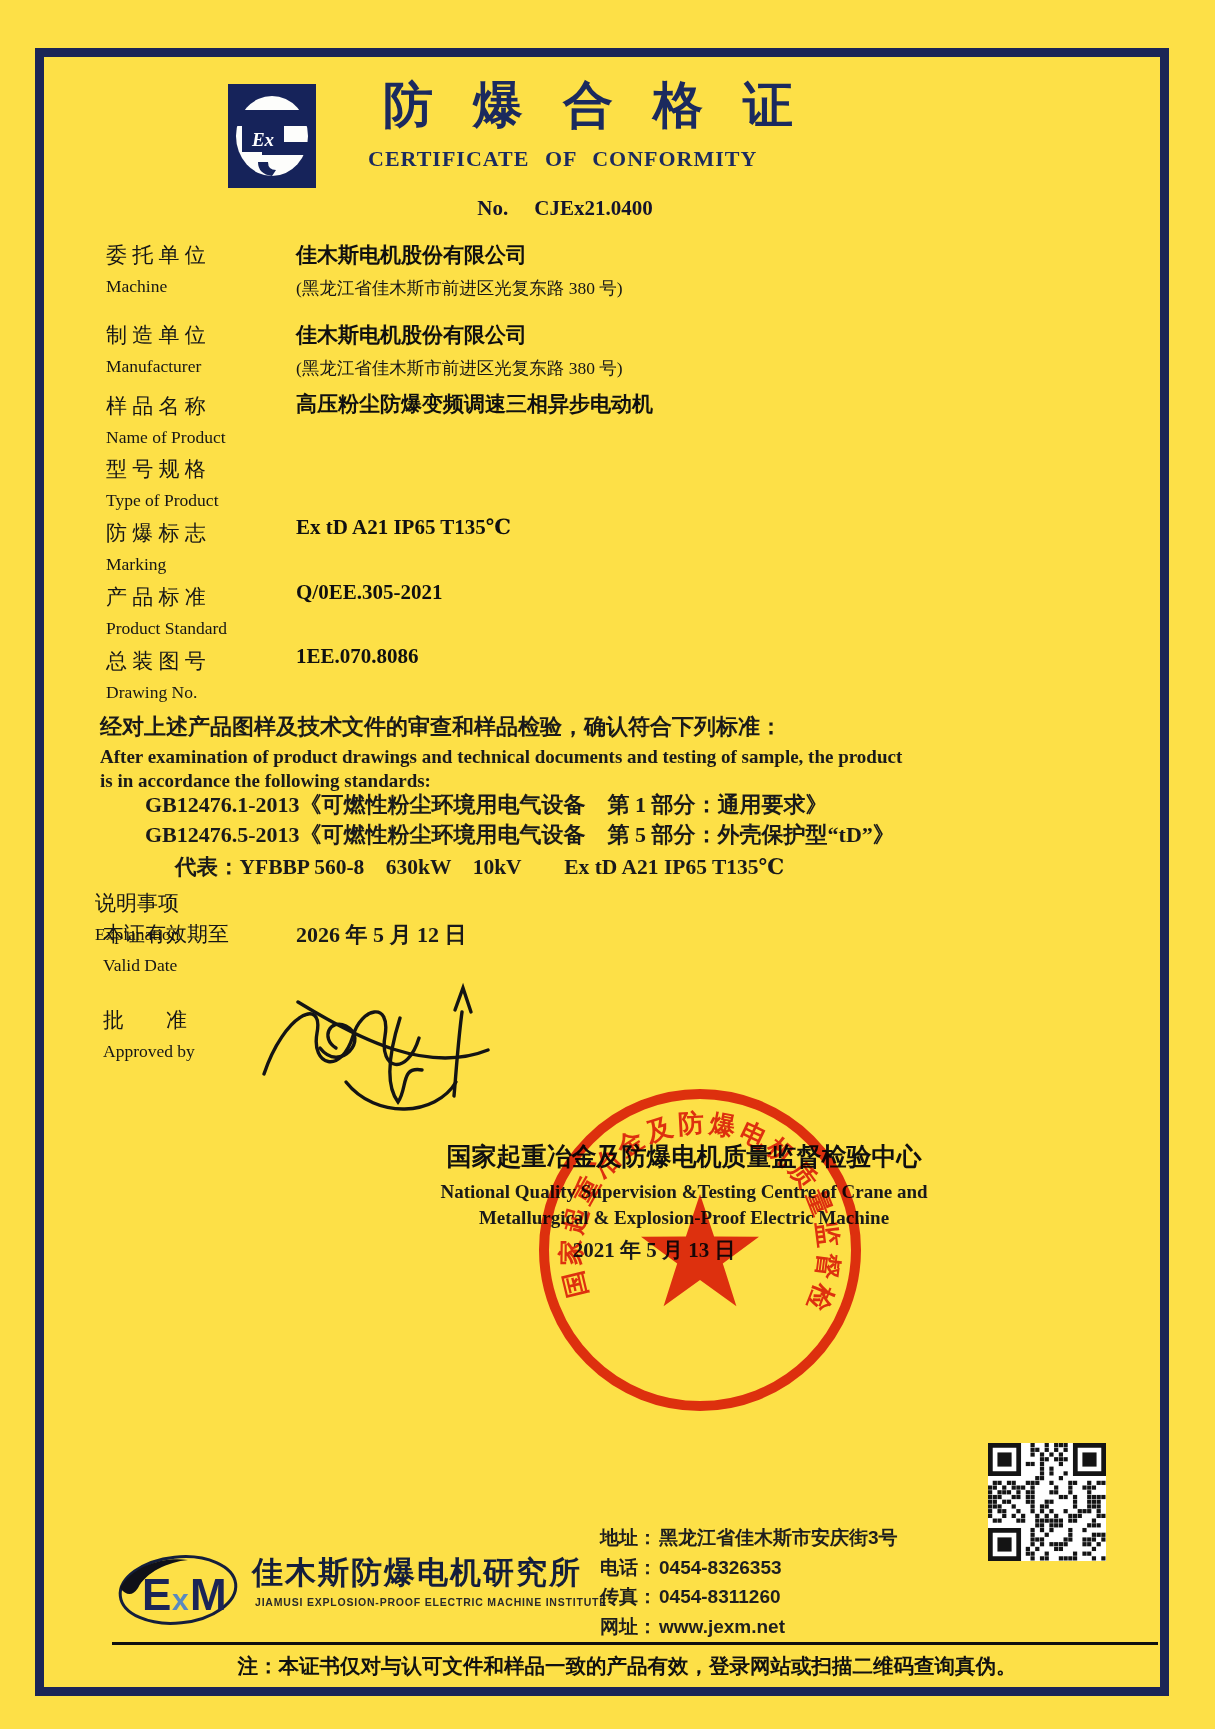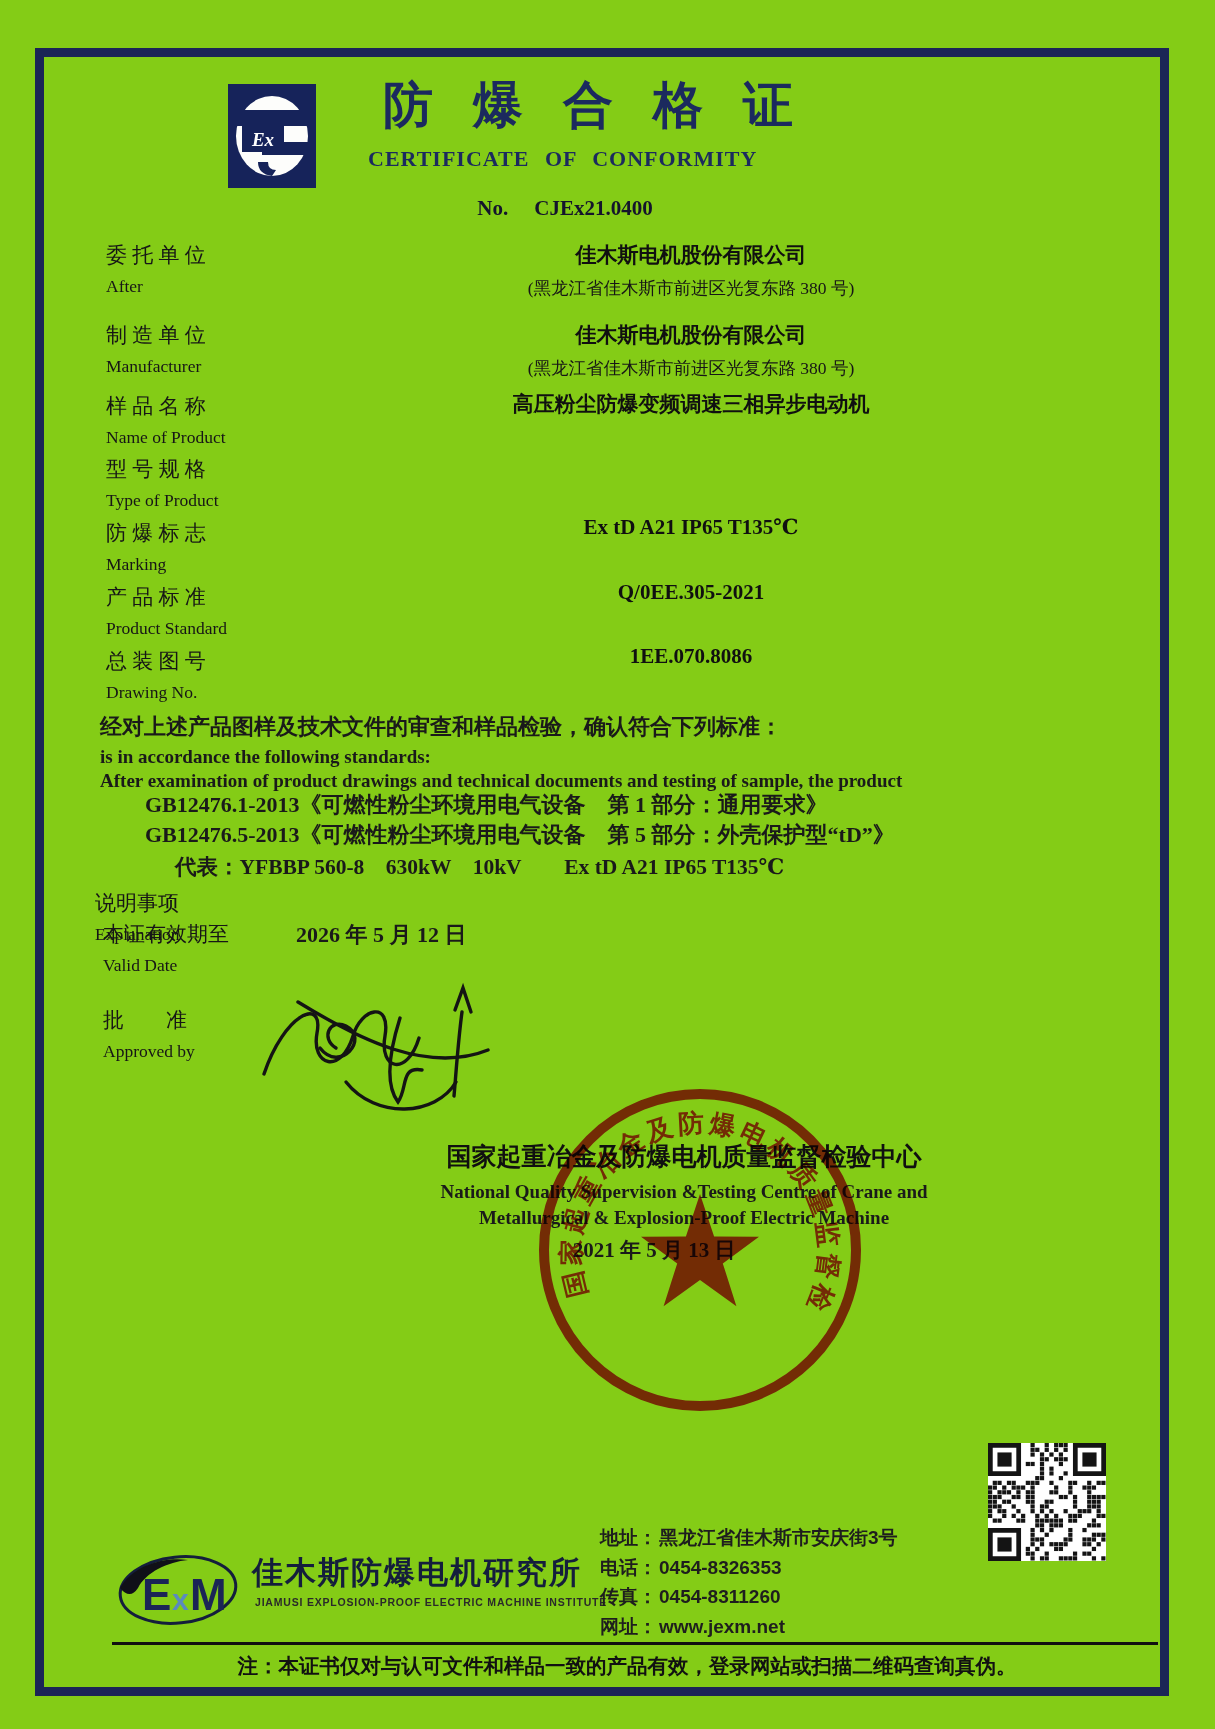--- a/index.html
+++ b/index.html
@@ -1,34 +1,34 @@
 <!DOCTYPE html>
 <html><head>
 <meta charset="utf-8">
 <style>
   html,body{margin:0;padding:0;background:#e9e9e6;}
-  #page{position:relative;width:1215px;height:1729px;background:#84cc16;margin:0 auto;overflow:hidden;
+  #page{position:relative;width:1215px;height:1729px;background:#fde047;margin:0 auto;overflow:hidden;
         font-family:"Liberation Serif","DejaVu Serif",serif;color:#1a1a1a;}
   .frame{position:absolute;left:35px;top:48px;width:1134px;height:1648px;
          border:9px solid #1b2556;box-sizing:border-box;}
   .abs{position:absolute;}
 
   
   .title{left:383px;top:78px;font-size:50px;font-weight:bold;color:#1b2a5e;
          letter-spacing:40px;white-space:nowrap;line-height:1.1;}
   .subtitle{left:368px;top:146px;width:470px;text-align:left;font-size:22px;font-weight:bold;
             color:#1b2a5e;letter-spacing:1px;word-spacing:9px;white-space:nowrap;}
   .certno{left:330px;top:196px;width:470px;text-align:center;font-size:21px;font-weight:bold;color:#14142c;}
   .certno .no-label{margin-right:26px;}
 
   
   .field-label{left:106px;width:230px;}
   .label-cn{font-size:21px;color:#161616;white-space:nowrap;}
   .label-en{font-size:17.5px;margin-top:7px;color:#161616;}
-  .field-value{left:311px;width:760px;text-align:center;}
+  .field-value{left:296px;width:760px;}
   .value-main{font-size:21px;font-weight:bold;color:#101010;white-space:nowrap;}
   .value-note{font-size:17.5px;margin-top:7px;color:#161616;white-space:nowrap;}
 
   .statement{left:100px;top:712px;width:1010px;}
   .statement .cn{font-size:22px;font-weight:bold;white-space:nowrap;}
   .statement .en{font-size:19px;font-weight:600;margin-top:3px;line-height:24px;}
   .standards{left:145px;top:790px;width:980px;font-size:22px;font-weight:bold;line-height:30px;white-space:nowrap;}
 
   .expl-label{left:95px;top:852px;margin-top:37px;}
   .expl-value{left:175px;top:852px;font-size:21.5px;font-weight:bold;white-space:nowrap;}
@@ -77,21 +77,21 @@
   </svg>
 
   <div class="abs title">防爆合格证</div>
   <div class="abs subtitle">CERTIFICATE OF CONFORMITY</div>
   <div class="abs certno">
     <span class="no-label">No.</span><span>CJEx21.0400</span>
   </div>
 
   <div class="abs field-label" style="top:241px">
     <div class="label-cn">委 托 单 位</div>
-    <div class="label-en">After</div>
+    <div class="label-en">Machine</div>
   </div>
   <div class="abs field-value" style="top:241px">
     <div class="value-main">佳木斯电机股份有限公司</div>
     <div class="value-note">(黑龙江省佳木斯市前进区光复东路 380 号)</div>
   </div>
 
   <div class="abs field-label" style="top:321px">
     <div class="label-cn">制 造 单 位</div>
     <div class="label-en">Manufacturer</div>
   </div>
@@ -133,22 +133,22 @@
     <div class="label-cn">总 装 图 号</div>
     <div class="label-en">Drawing No.</div>
   </div>
   <div class="abs field-value" style="top:644px">
     <div class="value-main">1EE.070.8086</div>
   </div>
 
   <div class="abs statement">
     <div class="cn">经对上述产品图样及技术文件的审查和样品检验，确认符合下列标准：</div>
     <div class="en">
+      <div>After examination of product drawings and technical documents and testing of sample, the product</div>
       <div>is in accordance the following standards:</div>
-      <div>After examination of product drawings and technical documents and testing of sample, the product</div>
     </div>
   </div>
   <div class="abs standards">
     <div>GB12476.1-2013《可燃性粉尘环境用电气设备　第 1 部分：通用要求》</div>
     <div>GB12476.5-2013《可燃性粉尘环境用电气设备　第 5 部分：外壳保护型“tD”》</div>
   </div>
 
   <div class="abs expl-label">
     <div class="label-cn">说明事项</div>
     <div class="label-en">Explanation</div>

